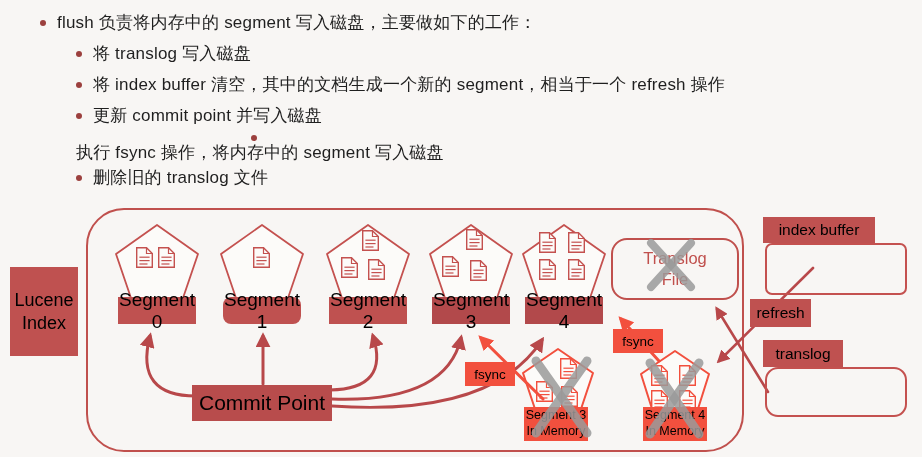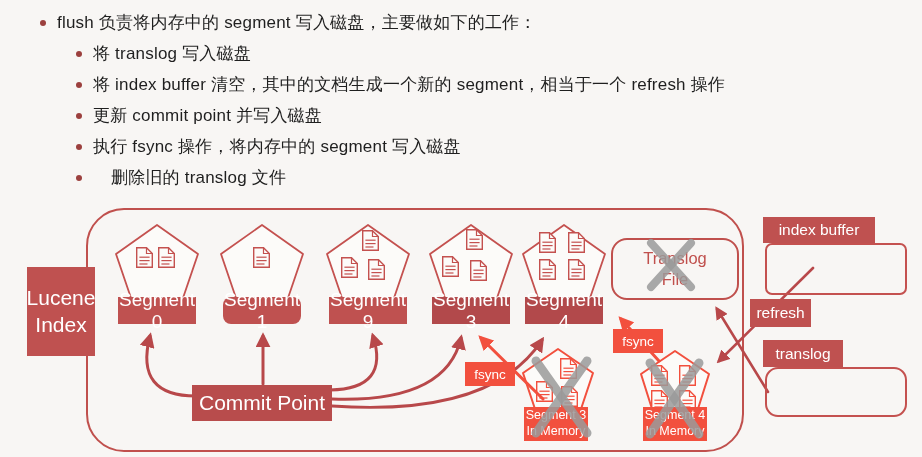--- a/index.html
+++ b/index.html
@@ -8,28 +8,28 @@
     background:#f8f6f4;
     font-family:"Liberation Sans","DejaVu Sans",sans-serif;
   }
   
   .bullet{position:absolute;display:flex;align-items:center;color:#1f1f1f;
           font-size:17px;letter-spacing:.2px;white-space:nowrap;}
   .bullet .dot{width:6px;height:6px;border-radius:50%;background:#9c403e;
                margin-right:11px;flex:0 0 auto;}
   
   .rbox{position:absolute;display:flex;align-items:center;justify-content:center;
-        color:#ffffff;text-align:center;z-index:2;}
+        color:#000000;text-align:center;z-index:2;}
   .dark{background:#bf5150;}
   .darker{background:#b2494b;}
   .bright{background:#f2503e;}
   .outline-box{position:absolute;border:2px solid #c4514f;background:transparent;z-index:2;}
   .two-line span{display:block;line-height:1.25;}
   
-  #lucene{left:27px;top:267px;width:68px;height:89px;font-size:21px;}
+  #lucene{left:10px;top:267px;width:68px;height:89px;font-size:18px;}
   #container{position:absolute;left:86px;top:208px;width:654px;height:240px;
              border:2.5px solid #c0504d;border-radius:38px;z-index:1;}
   .seg-label{top:297px;width:78px;height:27px;font-size:19px;}
   #commit{left:192px;top:385px;width:140px;height:36px;font-size:21px;background:#b84c4c;}
   .fsync{width:50px;height:24px;font-size:13.5px;}
   #translog-file{left:611px;top:238px;width:124px;height:58px;border:2.5px solid #c0504d;
                  border-radius:16px;color:#c0504d;background:transparent;font-size:16.5px;}
   .im-label{width:64px;height:34px;font-size:12.5px;top:407px;}
   #idxbuf-label{left:763px;top:217px;width:112px;height:26px;font-size:15.5px;}
   #idxbuf-area{left:765px;top:243px;width:138px;height:48px;border-radius:7px;}
@@ -54,25 +54,25 @@
     <span>flush 负责将内存中的 segment 写入磁盘，主要做如下的工作：</span>
   </div>
   <div class="bullet" style="left:76px;top:73px;">
     <span class="dot"></span>
     <span>将 index buffer 清空，其中的文档生成一个新的 segment，相当于一个 refresh 操作</span>
   </div>
   <div class="bullet" style="left:76px;top:104px;">
     <span class="dot"></span>
     <span>更新 commit point 并写入磁盘</span>
   </div>
-  <div class="bullet" style="left:76px;top:135px;">
+  <div class="bullet" style="left:76px;top:135px;flex-direction:column;">
     <span class="dot"></span>
     <span>执行 fsync 操作，将内存中的 segment 写入磁盘</span>
   </div>
-  <div class="bullet" style="left:76px;top:166px;gap:18px;">
+  <div class="bullet" style="left:76px;top:166px;">
     <span class="dot"></span>
     <span>删除旧的 translog 文件</span>
   </div>
 
   <div id="container"></div>
 
   <svg id="arrows" class="layer" width="922" height="457" viewBox="0 0 922 457">
     <defs>
       <g id="doc">
         <path d="M0.7,0.7 H10.5 L16.3,6.5 V20.3 H0.7 Z" fill="#fcfbf9" stroke="currentColor" stroke-width="1.4"></path>
@@ -149,21 +149,21 @@
 
   <div id="lucene" class="rbox dark two-line">
     <div>
       <span>Lucene</span>
       <span>Index</span>
     </div>
   </div>
 
   <div class="rbox dark seg-label" style="left:118px;">Segment 0</div>
   <div class="rbox dark seg-label" style="left:223px;border-radius:8px;">Segment 1</div>
-  <div class="rbox dark seg-label" style="left:329px;">Segment 9</div>
+  <div class="rbox dark seg-label" style="left:329px;">Segment 2</div>
   <div class="rbox darker seg-label" style="left:432px;">Segment 3</div>
   <div class="rbox darker seg-label" style="left:525px;">Segment 4</div>
 
   <div id="translog-file" class="rbox two-line">
     <div>
       <span>Translog</span>
       <span>File</span>
     </div>
   </div>
 

